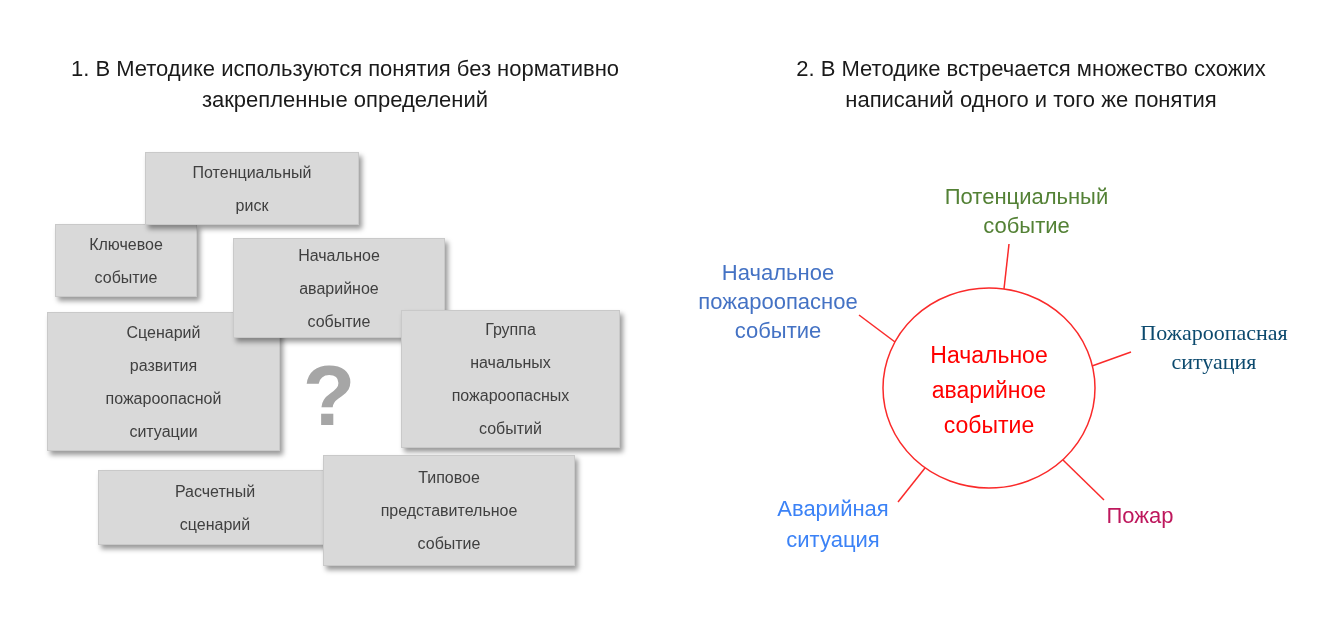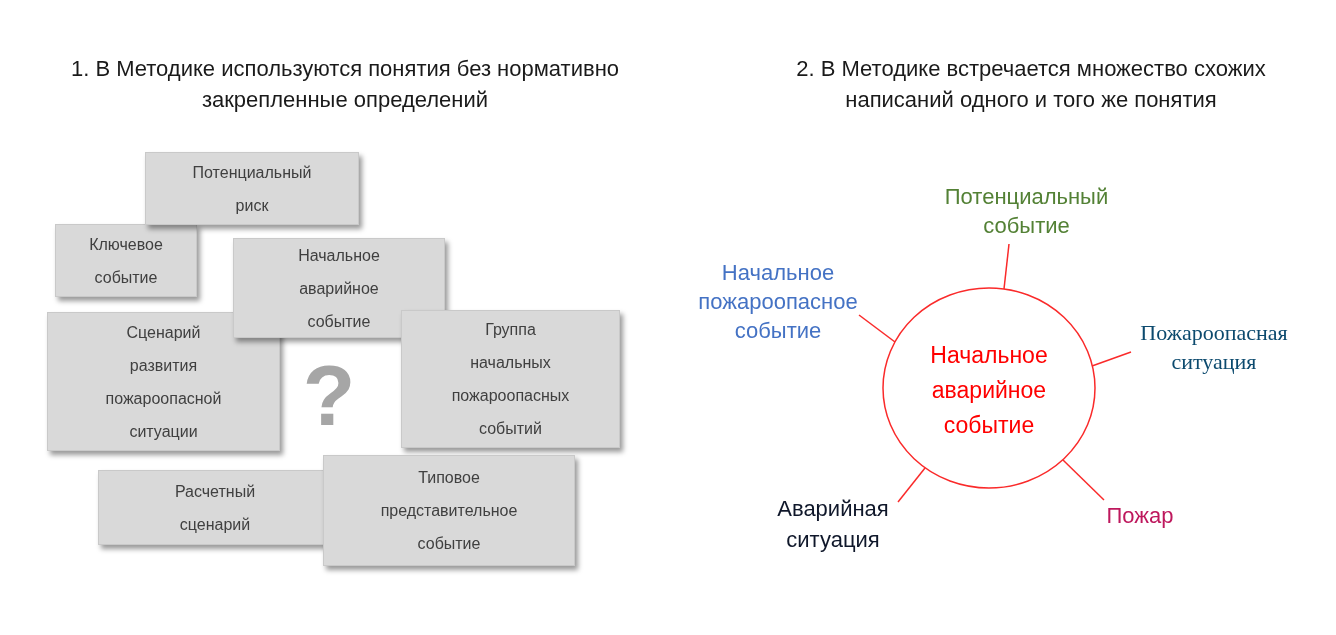--- a/index.html
+++ b/index.html
@@ -137,18 +137,18 @@
   <div class="spoke-label label-initiating prewrap" style="color: rgb(83, 129, 53);">Потенциальный
 событие</div>
 
   <div class="spoke-label label-blue prewrap" style="color: rgb(68, 114, 196);">Начальное
 пожароопасное
 событие</div>
 
   <div class="spoke-label label-olive prewrap" style="color: #0c4a6e; font-family: Liberation Serif, serif;">Пожароопасная
 ситуация</div>
 
-  <div class="spoke-label label-darkred prewrap" style="color: #0f172a;">Аварийная
+  <div class="spoke-label label-darkred prewrap" style="color: #3b82f6;">Аварийная
 ситуация</div>
 
   <div class="spoke-label label-fire prewrap" style="color: #be185d;">Пожар</div>
 
 </div>
 
 </body></html>

